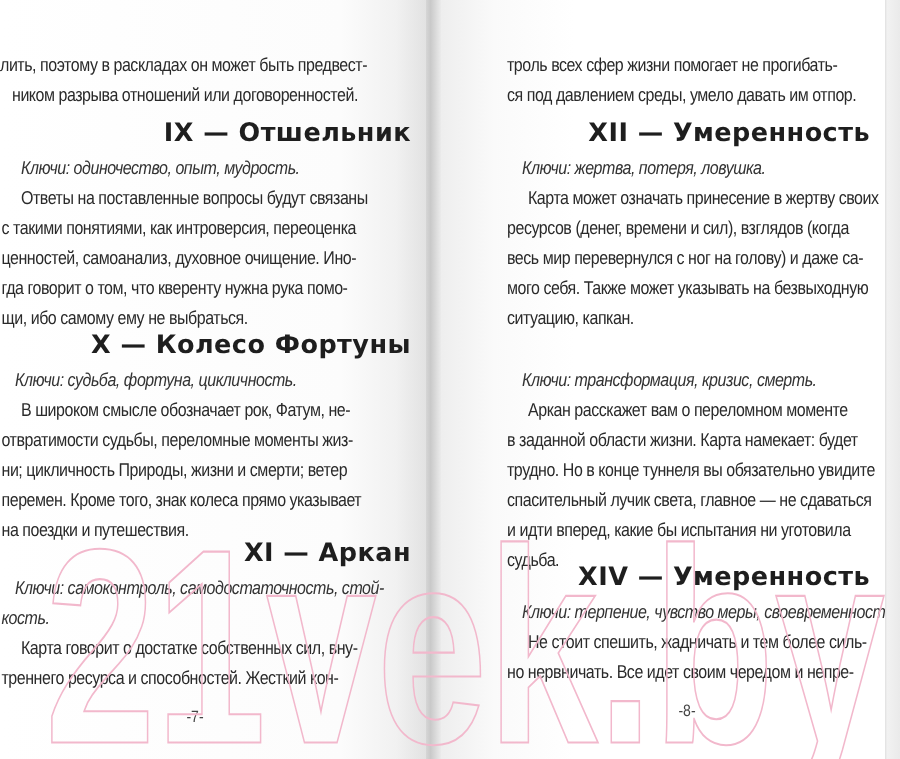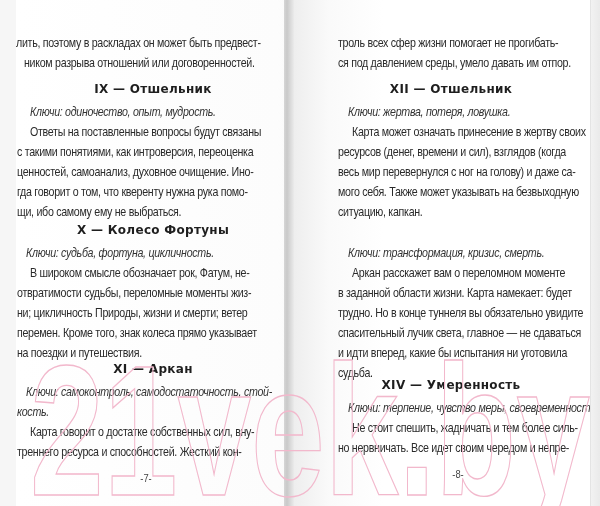--- a/index.html
+++ b/index.html
@@ -6,23 +6,22 @@
   body {
     width: 600px; height: 506px; overflow: hidden; position: relative;
     background: #f6f6f6;
     font-family: "Liberation Sans", sans-serif;
   }
   .spread { position: absolute; inset: 0; }
   .page {
     position: absolute; top: 0; height: 506px; background: #fefefe; overflow: hidden;
   }
   .page-left {
-    left: 16px; width: 284px;
+    left: 0; width: 284px;
     background: linear-gradient(to right, #ffffff 0%, #fcfcfc 80%, #f1f1f1 93%, #e2e2e2 100%);
-    padding-left: 44px;
   }
   .gutter {
     position: absolute; left: 284px; top: 0; width: 10px; height: 506px;
     background: linear-gradient(to right, #d6d6d6 0%, #c9c9c9 30%, #ebebeb 100%);
   }
   .page-right {
     left: 294px; width: 296px;
     background: linear-gradient(to right, #eeeeee 0%, #fafafa 12%, #ffffff 30%, #ffffff 100%);
   }
   .edge-right {
@@ -31,22 +30,22 @@
     border-left: 1px solid #e4e4e4;
   }
   .line {
     position: absolute; white-space: nowrap; color: #2a2a2a;
     font-size: 12.4px; line-height: 16px; letter-spacing: -0.35px;
     transform: scaleX(0.86); transform-origin: left center;
   }
   .heading {
     position: absolute; white-space: nowrap; color: #1e1e1e;
     font-family: "DejaVu Sans", sans-serif; font-weight: bold;
-    font-size: 12px; line-height: 16px; letter-spacing: 0.3px;
-    text-align: center;
+    font-size: 17px; line-height: 16px; letter-spacing: 0.3px;
+    text-align: right;
   }
   .keys { font-style: italic; color: #333; }
   .pnum {
     position: absolute; font-size: 11px; color: #444; text-align: center;
     transform: scaleX(0.85);
   }
   .watermark {
     position: absolute; left: 0; top: 0; width: 600px; height: 506px; pointer-events: none;
   }
 </style>
@@ -83,21 +82,21 @@
 
     <div class="pnum" style="left:110px; width:40px; top:472px;">-7-</div>
   </div>
 
   <div class="gutter"></div>
 
   <div class="page page-right">
     <div class="line" style="left:44px; top:35px;">троль всех сфер жизни помогает не прогибать-</div>
     <div class="line" style="left:44px; top:55px;">ся под давлением среды, умело давать им отпор.</div>
 
-    <div class="heading" style="left:28px; width:258px; top:81px;">XII — Отшельник</div>
+    <div class="heading" style="left:28px; width:258px; top:81px;">XII — Умеренность</div>
     <div class="line keys" style="left:54px; top:104px;">Ключи: жертва, потеря, ловушка.</div>
     <div class="line" style="left:58px; top:124px;">Карта может означать принесение в жертву своих</div>
     <div class="line" style="left:44px; top:144px;">ресурсов (денег, времени и сил), взглядов (когда</div>
     <div class="line" style="left:44px; top:164px;">весь мир перевернулся с ног на голову) и даже са-</div>
     <div class="line" style="left:44px; top:184px;">мого себя. Также может указывать на безвыходную</div>
     <div class="line" style="left:44px; top:204px;">ситуацию, капкан.</div>
 
     <div class="line keys" style="left:54px; top:245px;">Ключи: трансформация, кризис, смерть.</div>
     <div class="line" style="left:58px; top:265px;">Аркан расскажет вам о переломном моменте</div>
     <div class="line" style="left:44px; top:285px;">в заданной области жизни. Карта намекает: будет</div>

